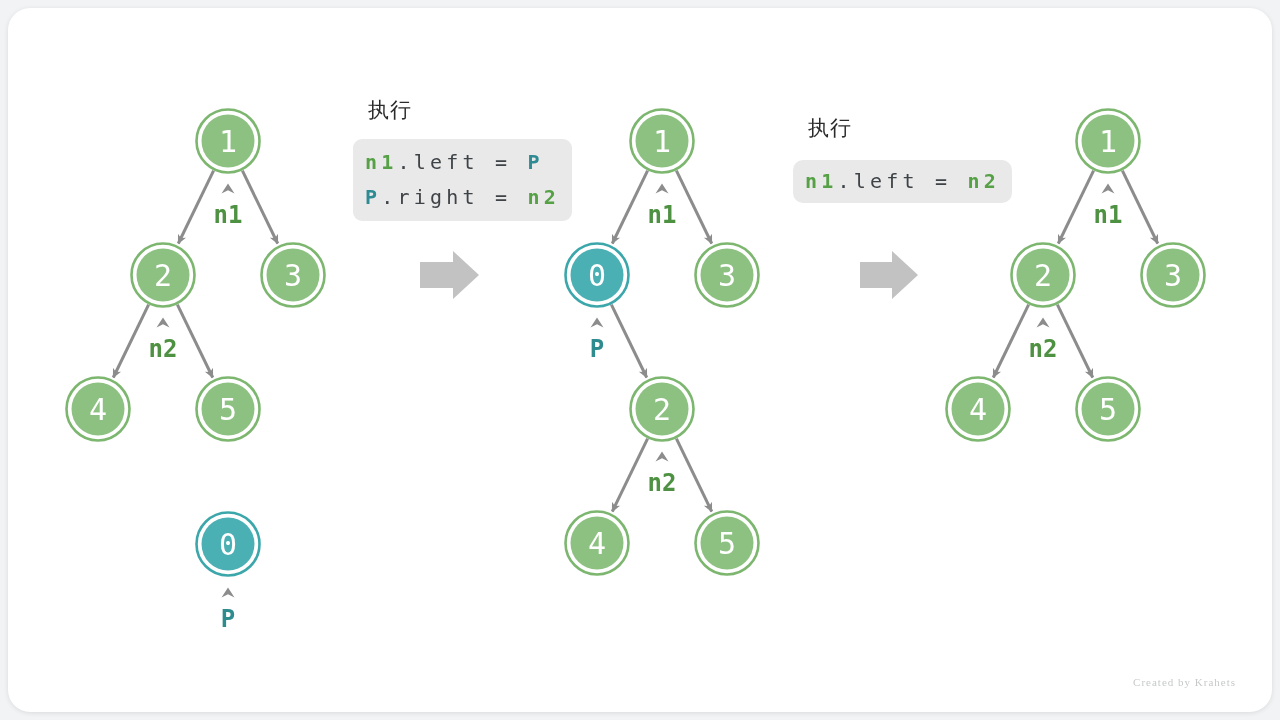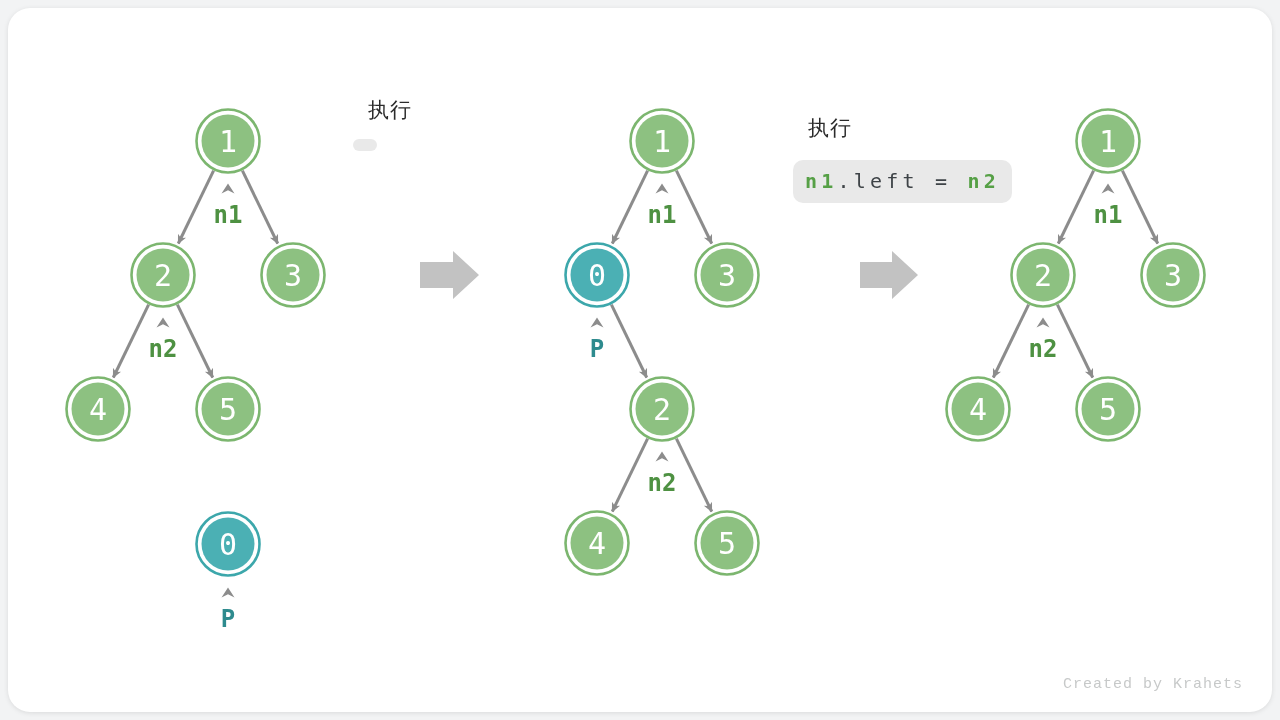--- a/index.html
+++ b/index.html
@@ -50,23 +50,23 @@
   }
   .codeline{
     white-space:pre;font-family:"DejaVu Sans Mono",monospace;
     font-size:20px;letter-spacing:4.2px;color:#3e4347;
   }
   .codebox.two .codeline{line-height:35px;}
   .codebox.one .codeline{line-height:31px;}
   .tok-green{color:#56a046;font-weight:bold;}
   .tok-teal{color:#2e8b93;font-weight:bold;}
   .watermark{
-    position:absolute;right:37px;top:676px;
-    font-family:Liberation Mono, monospace;
-    font-size:15px;color:#c7c9c9;letter-spacing:1px;
+    position:absolute;right:44px;top:676px;
+    font-family:Liberation Serif, serif;
+    font-size:11px;color:#c7c9c9;letter-spacing:1px;
   }
 </style>
 </head>
 <body>
 
 <div class="card"></div>
 
 <svg class="layer" width="1280" height="720">
   <defs>
     <marker id="ah" markerWidth="11" markerHeight="10" refX="8.6" refY="4.5" orient="auto" markerUnits="userSpaceOnUse">
@@ -197,20 +197,22 @@
 
 <div class="ptr green" style="left:662px;top:203px;">n1</div>
 <div class="ptr teal" style="left:597px;top:337px;">P</div>
 <div class="ptr green" style="left:662px;top:471px;">n2</div>
 
 <div class="ptr green" style="left:1108px;top:203px;">n1</div>
 <div class="ptr green" style="left:1043px;top:337px;">n2</div>
 
 <div class="exec" style="left:368px;top:98px;">执行</div>
 <div class="codebox two" style="left:353px;top:139px;">
+  <div class="codeline"><span class="tok-green">n1</span><span>.left = </span><span class="tok-teal">P</span></div>
+  <div class="codeline"><span class="tok-teal">P</span><span>.right = </span><span class="tok-green">n2</span></div>
 </div>
 
 <div class="exec" style="left:808px;top:116px;">执行</div>
 <div class="codebox one" style="left:793px;top:160px;border-radius:10px;">
   <div class="codeline"><span class="tok-green">n1</span><span>.left = </span><span class="tok-green">n2</span></div>
 </div>
 
 <div class="watermark">Created by Krahets</div>
 
 </body></html>

